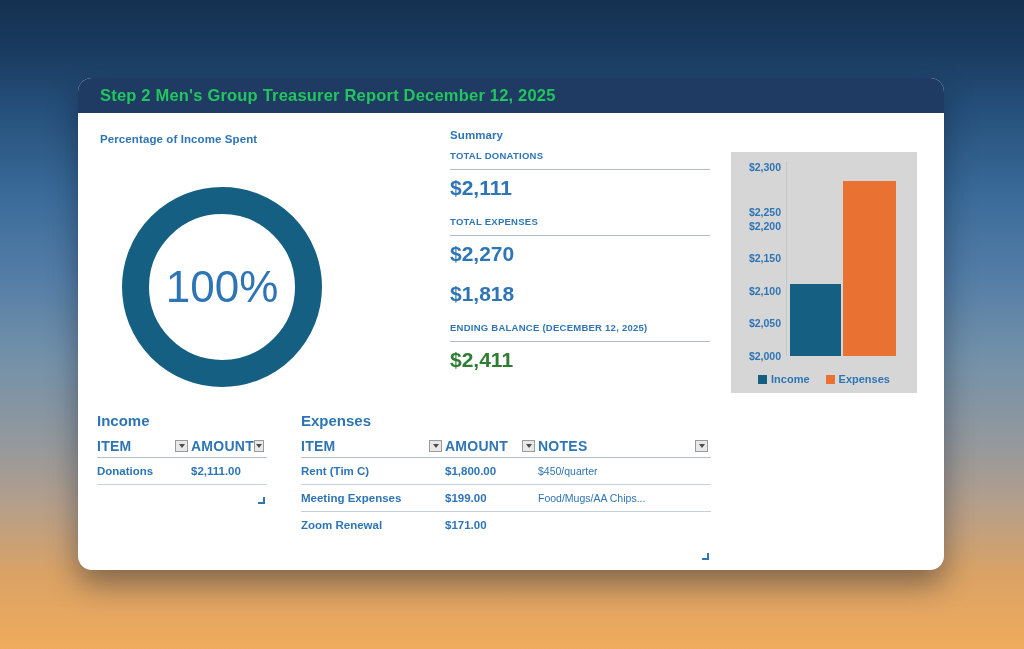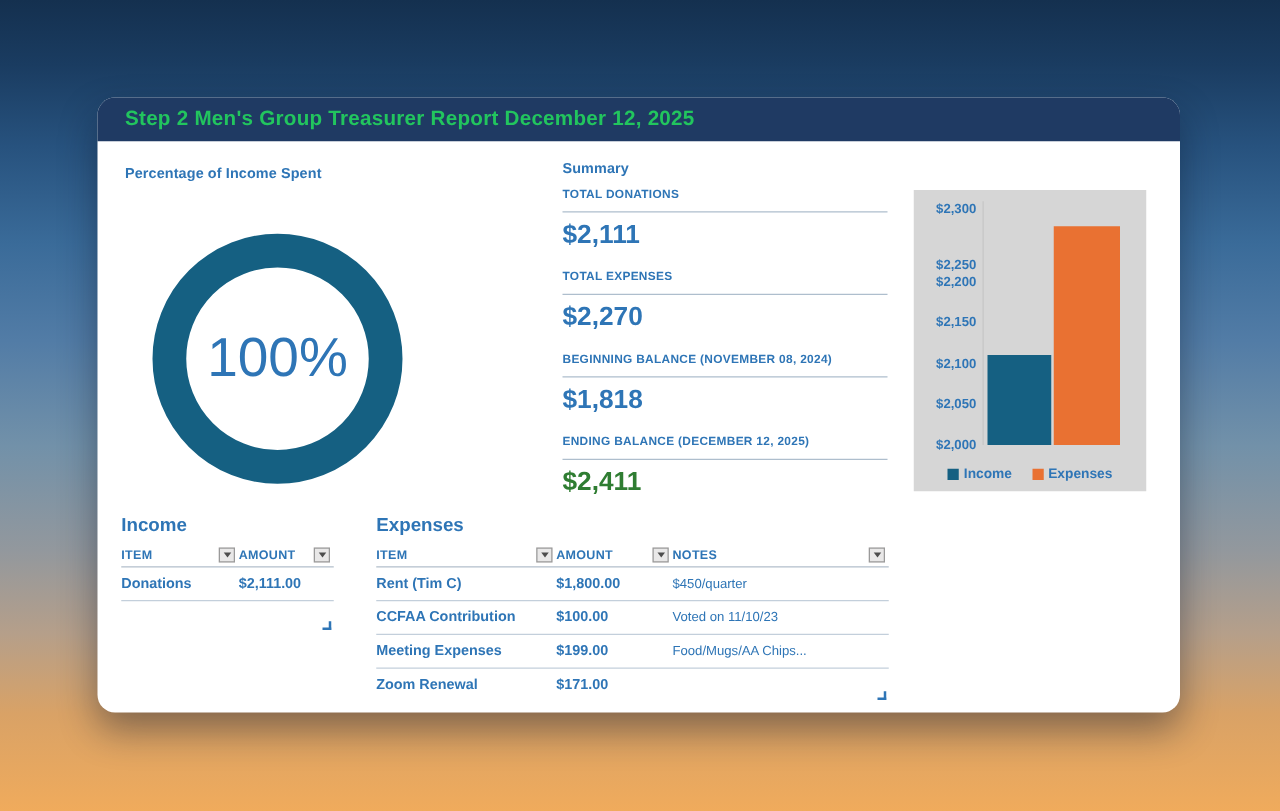--- a/index.html
+++ b/index.html
@@ -74,21 +74,21 @@
   .swatch.teal { background:#156082; }
   .swatch.orange { background:#e97132; }
 
   .table { position:absolute; top:299px; }
   .table.income { left:19px; width:170px; }
   .table.expenses { left:223px; width:410px; }
   .tbl-title { font-size:15px; font-weight:700; color:#2e75b6; margin-bottom:6px; }
   .thead { display:flex; border-bottom:1px solid #b3bfcb; }
   .th {
     display:flex; align-items:center; justify-content:space-between;
-    font-size:10px; font-weight:700; color:#2e75b6; letter-spacing:.25px;
+    font-size:14px; font-weight:700; color:#2e75b6; letter-spacing:.25px;
     padding:3px 3px 3px 0;
   }
   .filter-btn {
     width:13px; height:12px; background:#e9e8e8; border:1px solid #9a9a9a;
     display:flex; align-items:center; justify-content:center; cursor:pointer;
   }
   .filter-btn::after {
     content:""; border-left:3px solid transparent; border-right:3px solid transparent;
     border-top:4px solid #4d4d4d;
   }
@@ -128,21 +128,20 @@
         <div class="section-label summary-title">Summary</div>
         <div class="sum-item">
           <div class="sum-label">TOTAL DONATIONS</div>
           <div class="sum-value">$2,111</div>
         </div>
         <div class="sum-item">
           <div class="sum-label">TOTAL EXPENSES</div>
           <div class="sum-value">$2,270</div>
         </div>
         <div class="sum-item">
-          <div class="sum-label">BEGINNING BALANCE (NOVEMBER 08, 2024)</div>
           <div class="sum-value">$1,818</div>
         </div>
         <div class="sum-item">
           <div class="sum-label">ENDING BALANCE (DECEMBER 12, 2025)</div>
           <div class="sum-value green">$2,411</div>
         </div>
       </div>
 
       <div class="barchart">
         <span class="tick">$2,300</span>
@@ -203,25 +202,20 @@
             <span>NOTES</span>
             <span class="filter-btn"></span>
           </div>
         </div>
         <div class="trow">
           <div class="td col-item">Rent (Tim C)</div>
           <div class="td col-amt">$1,800.00</div>
           <div class="td col-note note">$450/quarter</div>
         </div>
         <div class="trow">
-          <div class="td col-item">CCFAA Contribution</div>
-          <div class="td col-amt">$100.00</div>
-          <div class="td col-note note">Voted on 11/10/23</div>
-        </div>
-        <div class="trow">
           <div class="td col-item">Meeting Expenses</div>
           <div class="td col-amt">$199.00</div>
           <div class="td col-note note">Food/Mugs/AA Chips...</div>
         </div>
         <div class="trow no-line">
           <div class="td col-item">Zoom Renewal</div>
           <div class="td col-amt">$171.00</div>
           <div class="td col-note note"></div>
         </div>
         <div class="resize-handle"></div>

